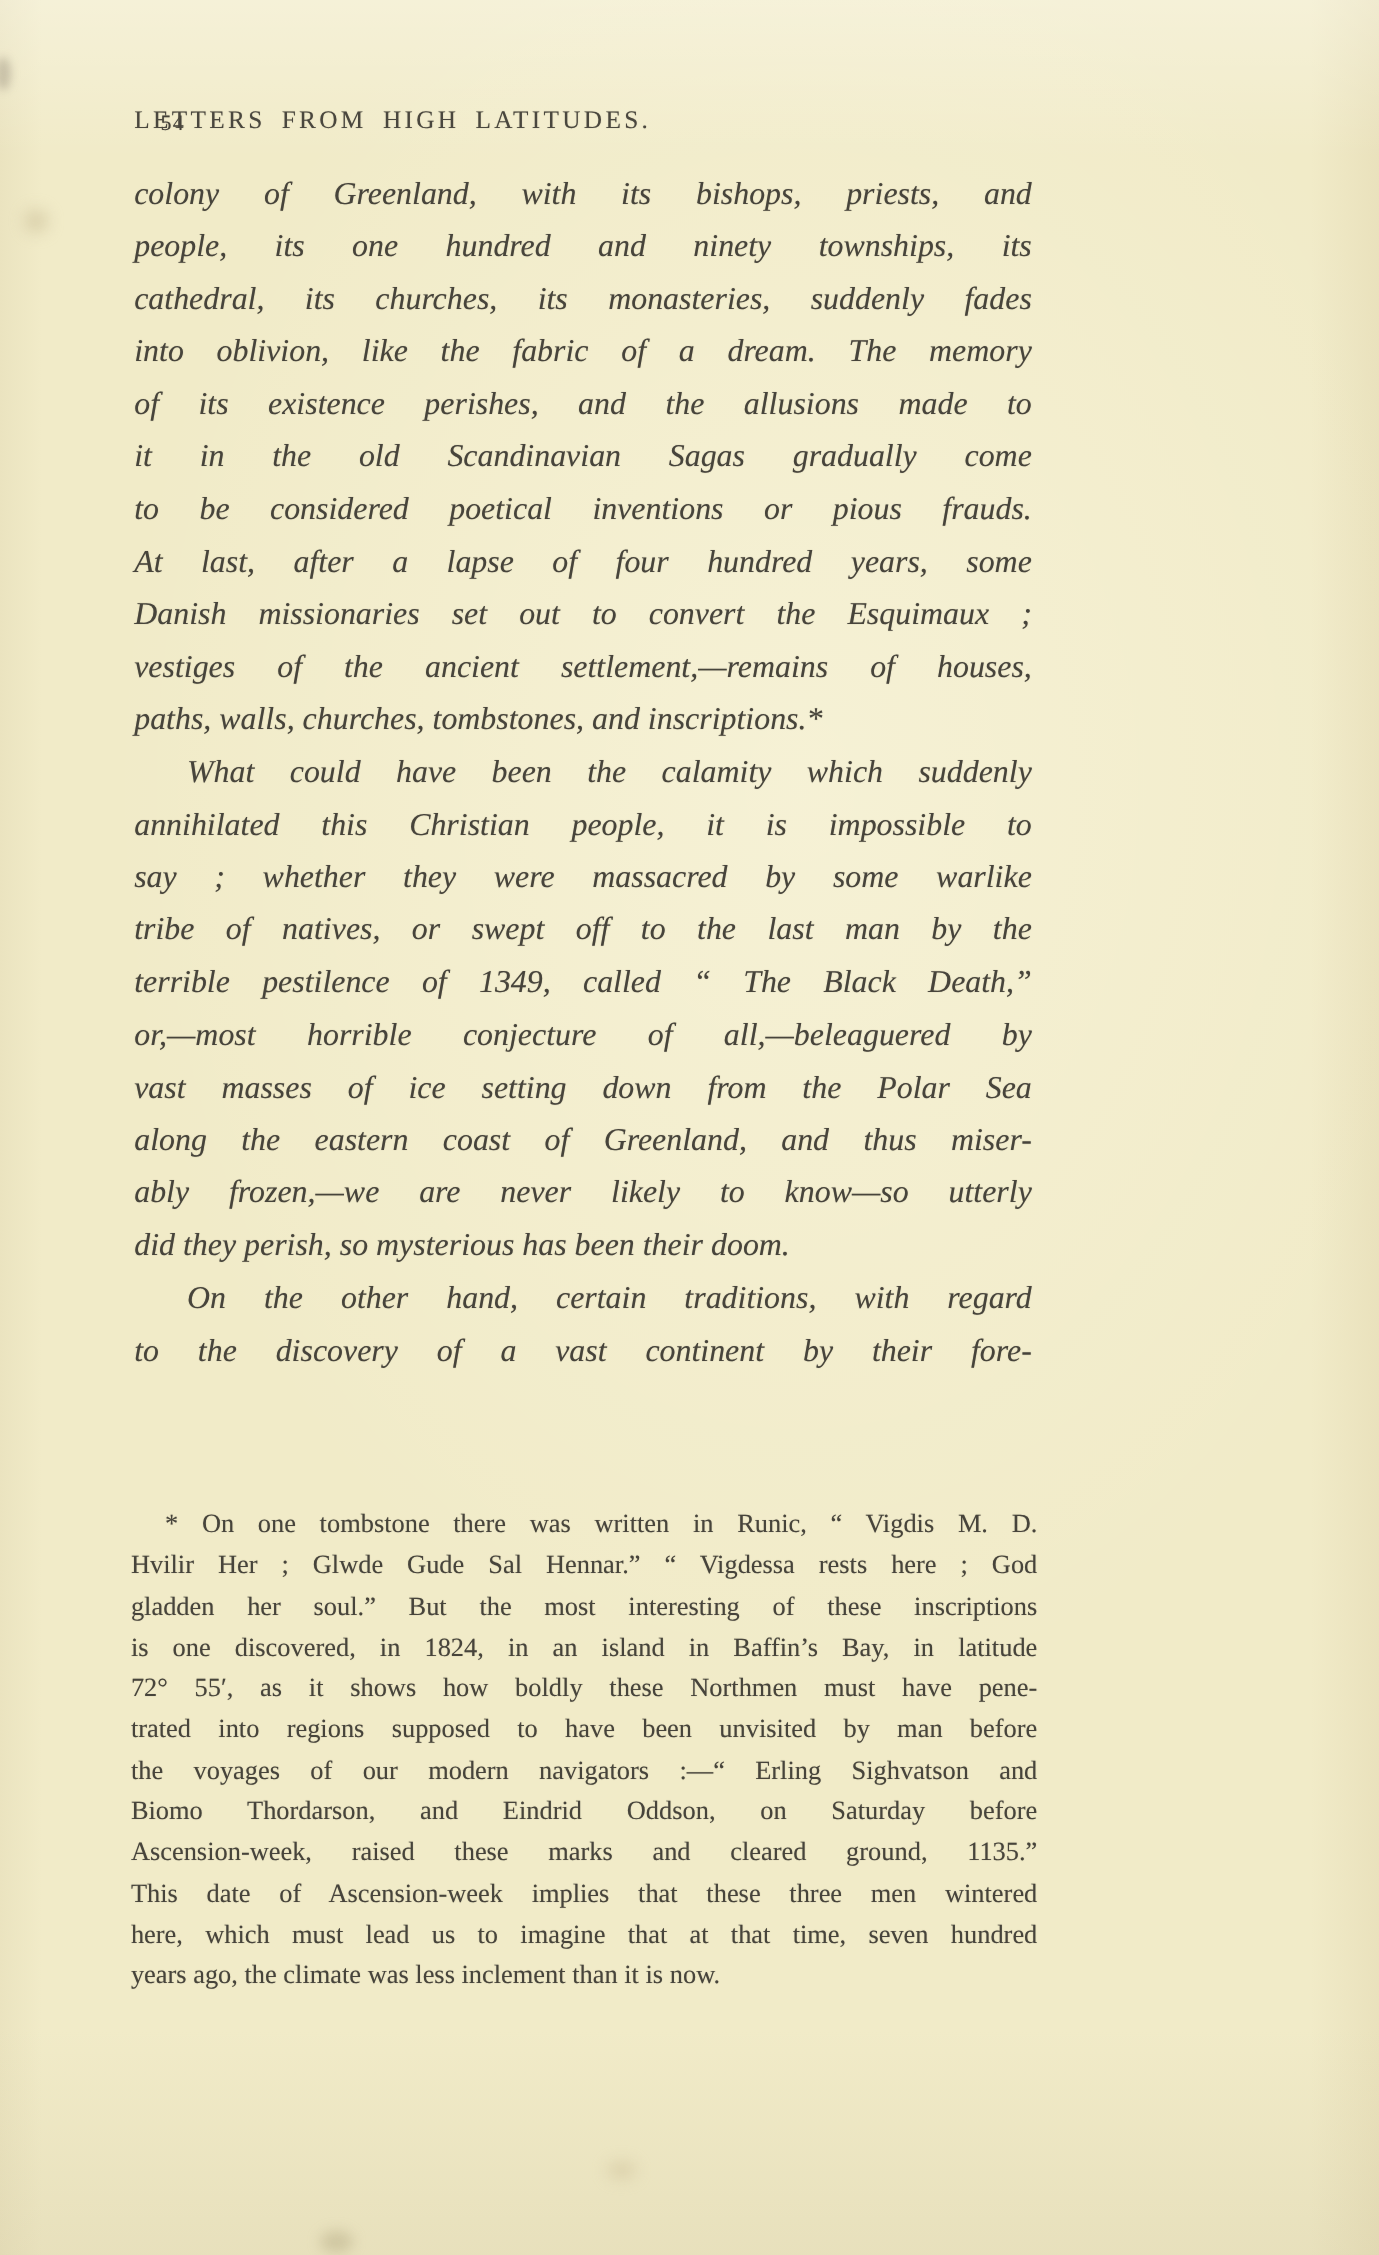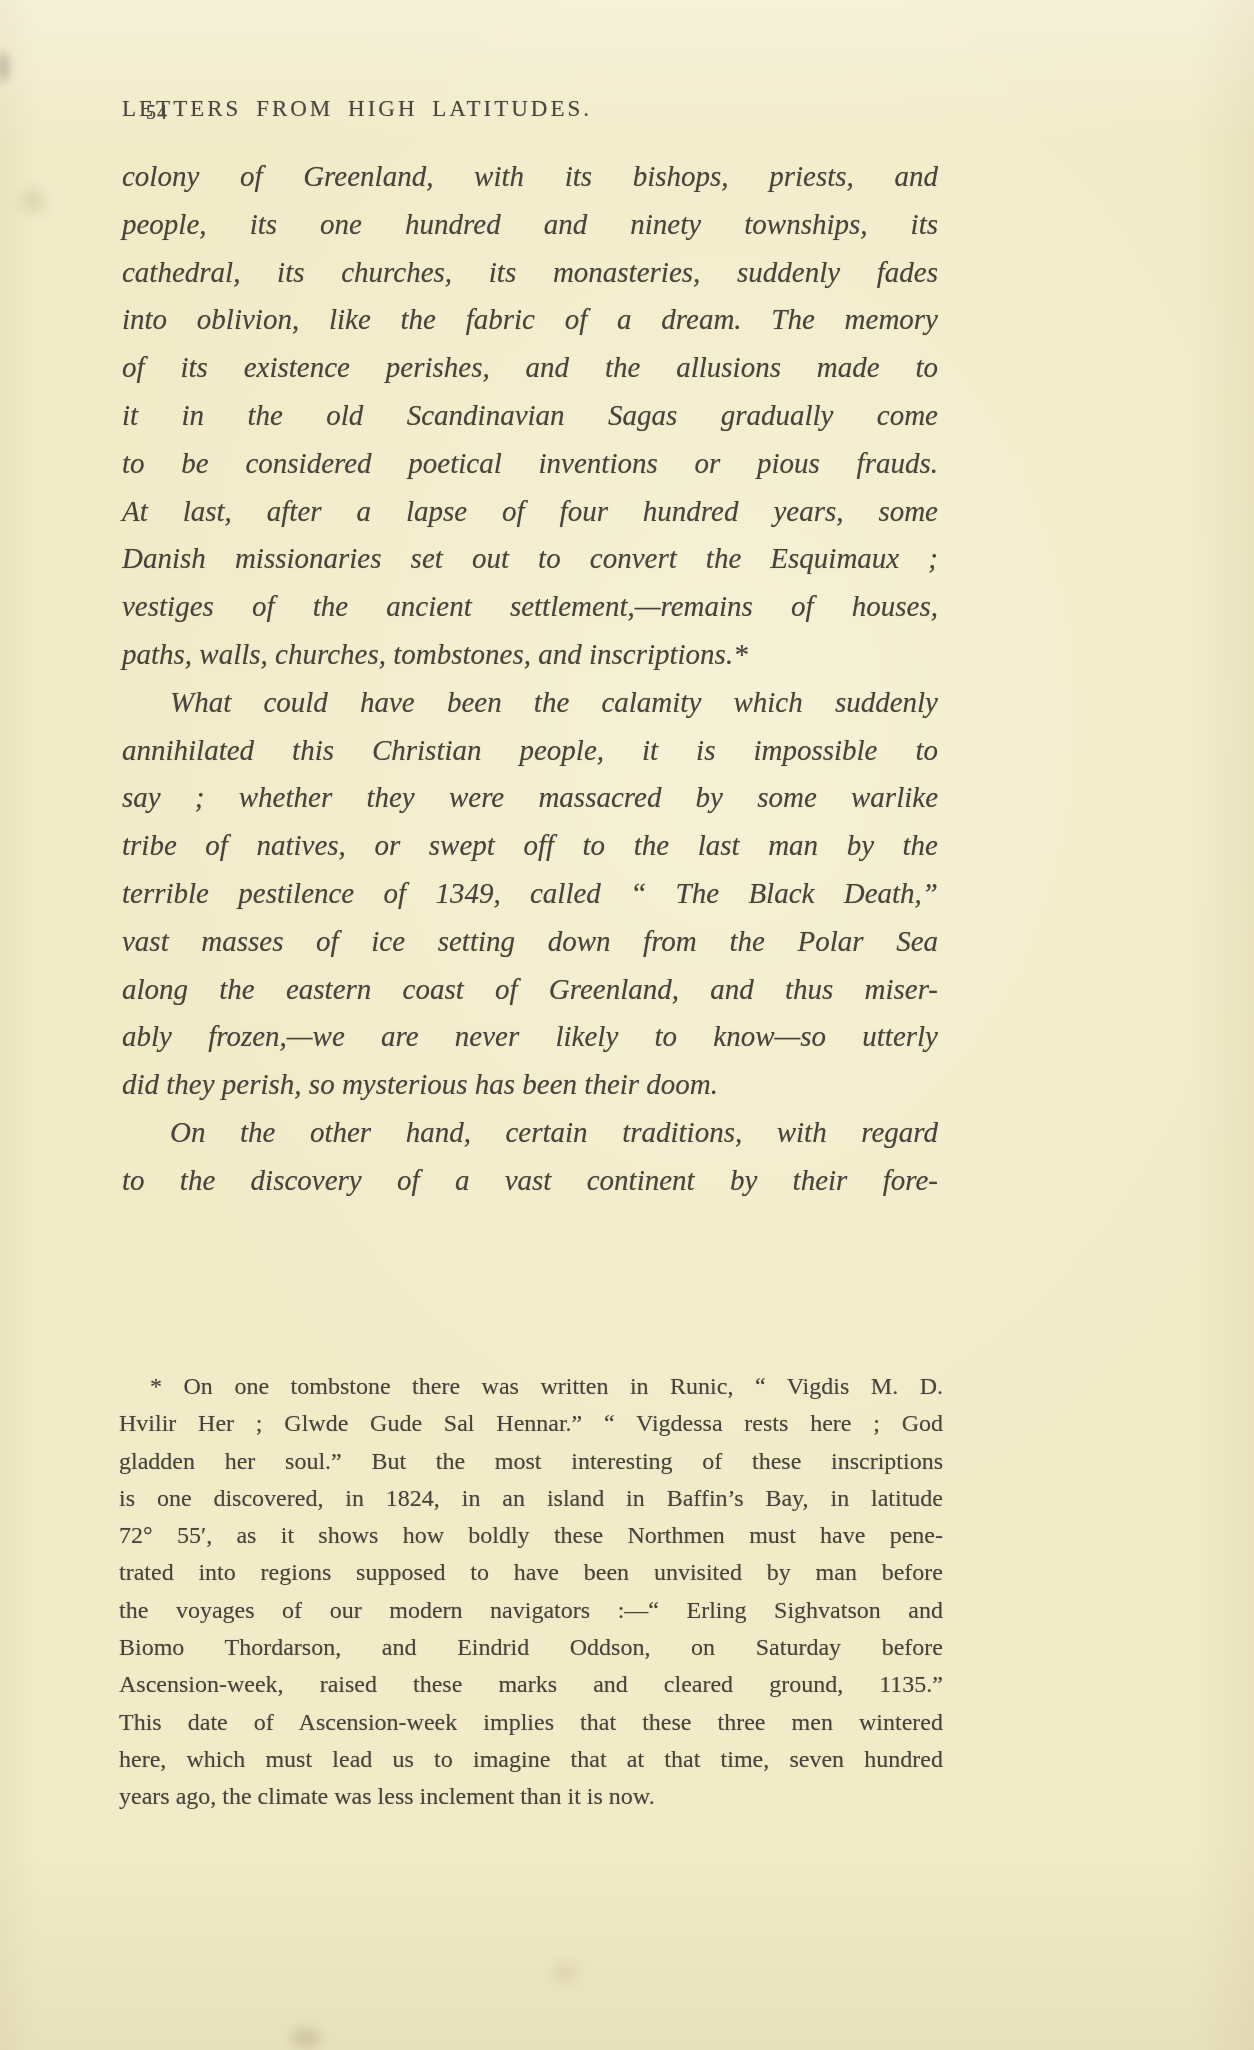--- a/index.html
+++ b/index.html
@@ -107,20 +107,21 @@
       <div class="body-line">to be considered poetical inventions or pious frauds.</div>
       <div class="body-line">At last, after a lapse of four hundred years, some</div>
       <div class="body-line">Danish missionaries set out to convert the Esquimaux ;</div>
       <div class="body-line">vestiges of the ancient settlement,—remains of houses,</div>
       <div class="body-line no-stretch">paths, walls, churches, tombstones, and inscriptions.*</div>
       <div class="body-line indent-par">What could have been the calamity which suddenly</div>
       <div class="body-line">annihilated this Christian people, it is impossible to</div>
       <div class="body-line">say ; whether they were massacred by some warlike</div>
       <div class="body-line">tribe of natives, or swept off to the last man by the</div>
       <div class="body-line">terrible pestilence of 1349, called “ The Black Death,”</div>
+      <div class="body-line">or,—most horrible conjecture of all,—beleaguered by</div>
       <div class="body-line">vast masses of ice setting down from the Polar Sea</div>
       <div class="body-line">along the eastern coast of Greenland, and thus miser-</div>
       <div class="body-line">ably frozen,—we are never likely to know—so utterly</div>
       <div class="body-line no-stretch">did they perish, so mysterious has been their doom.</div>
       <div class="body-line indent-par">On the other hand, certain traditions, with regard</div>
       <div class="body-line">to the discovery of a vast continent by their fore-</div>
     </div>
 
   <div class="footnote-block">
       <div class="footnote-line indent-note">* On one tombstone there was written in Runic, “ Vigdis M. D.</div>

